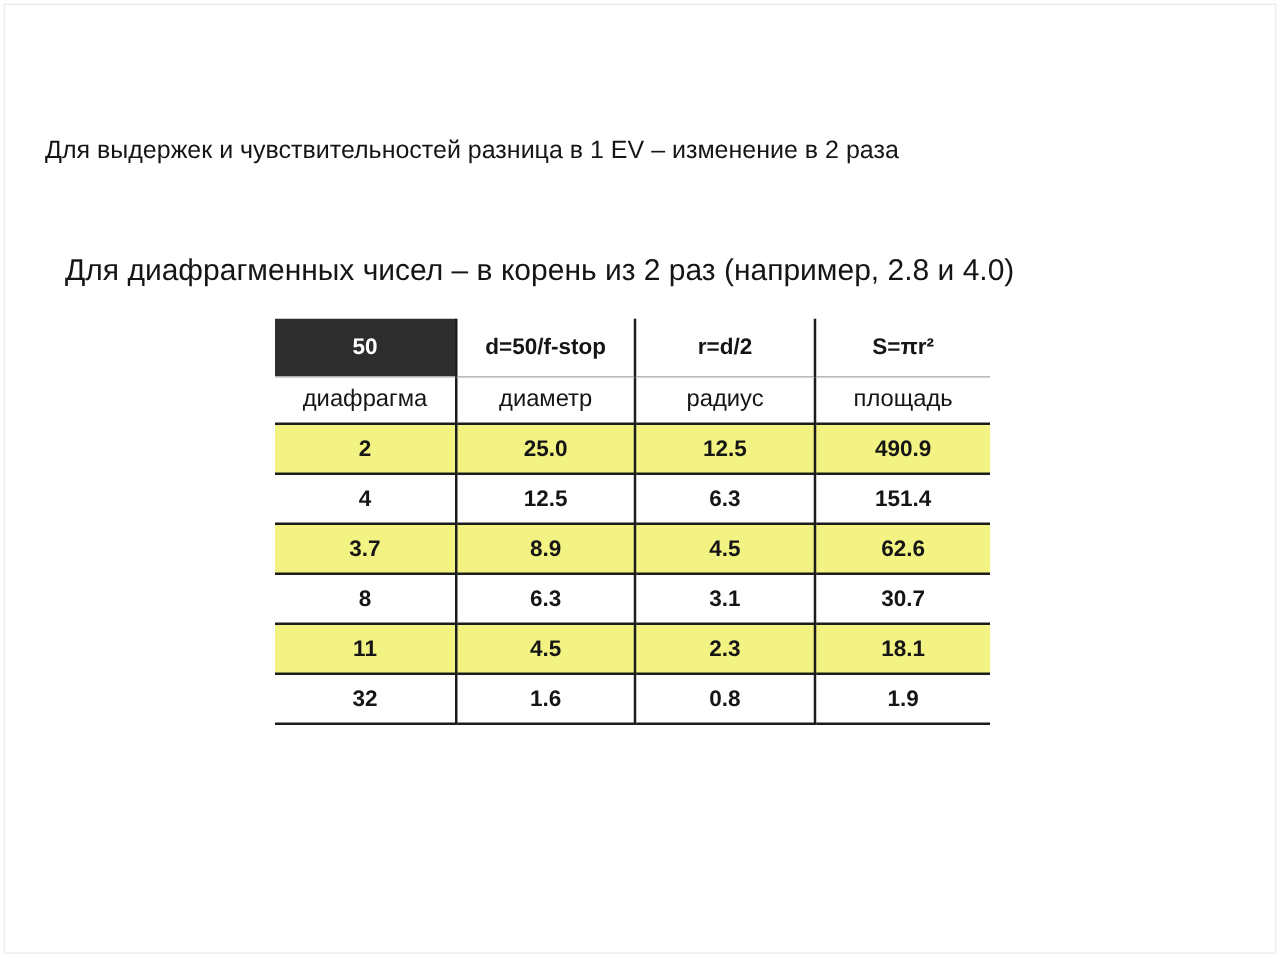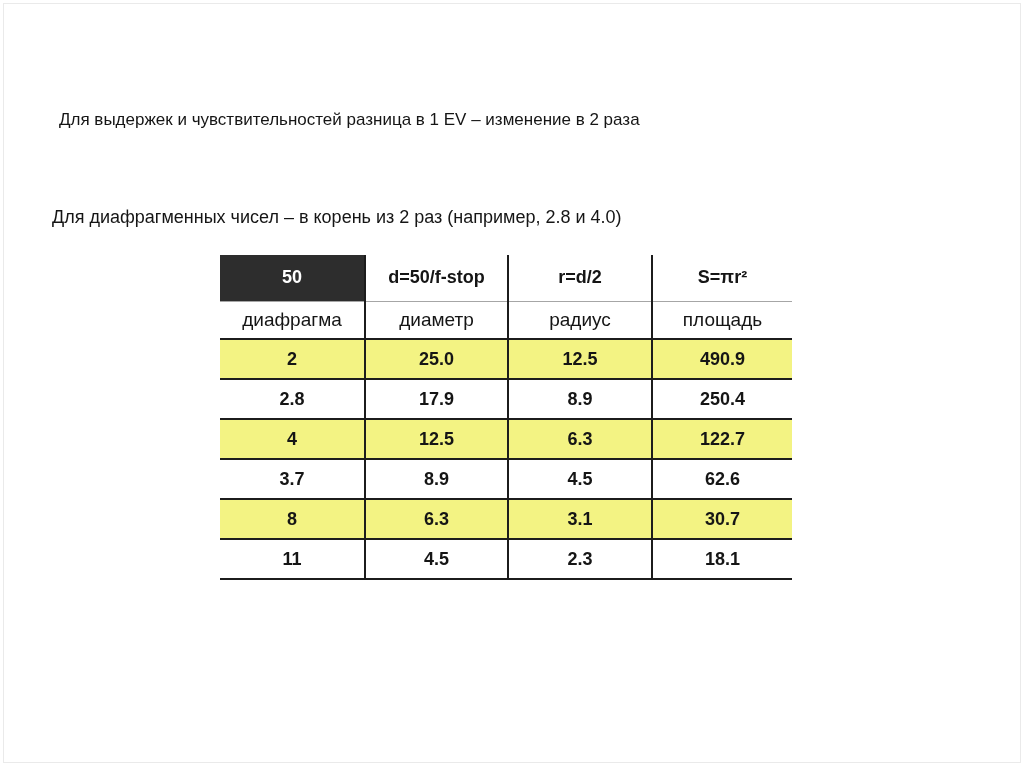--- a/index.html
+++ b/index.html
@@ -22,33 +22,33 @@
     overflow: hidden;
   }
   .slide-frame {
     position: absolute;
     left: 3px; top: 3px; right: 3px; bottom: 4px;
     border: 1px solid var(--page-border);
     pointer-events: none;
   }
   .intro {
     position: absolute;
-    left: 59px;
+    left: 36px;
     top: 101px;
     width: 920px;
-    font-size: 17px;
+    font-size: 20px;
     line-height: 38px;
     color: var(--text);
   }
   .note {
     position: absolute;
     left: 52px;
     top: 198px;
     width: 920px;
-    font-size: 18px;
+    font-size: 24px;
     line-height: 38px;
     color: var(--text);
   }
   table.aperture {
     position: absolute;
     left: 220px;
     top: 255px;
     border-collapse: collapse;
     table-layout: fixed;
     font-family: "Liberation Sans", sans-serif;
@@ -126,43 +126,43 @@
     </tr>
   </thead>
   <tbody>
     <tr>
       <td>2</td>
       <td>25.0</td>
       <td>12.5</td>
       <td>490.9</td>
     </tr>
     <tr>
-      <td>2.8</td>
-      <td>17.9</td>
-      <td>8.9</td>
-      <td>250.4</td>
-    </tr>
-    <tr>
       <td>4</td>
       <td>12.5</td>
       <td>6.3</td>
-      <td>122.7</td>
+      <td>151.4</td>
     </tr>
     <tr>
       <td>3.7</td>
       <td>8.9</td>
       <td>4.5</td>
       <td>62.6</td>
     </tr>
     <tr>
       <td>8</td>
       <td>6.3</td>
       <td>3.1</td>
       <td>30.7</td>
     </tr>
     <tr>
       <td>11</td>
       <td>4.5</td>
       <td>2.3</td>
       <td>18.1</td>
     </tr>
+    <tr>
+      <td>32</td>
+      <td>1.6</td>
+      <td>0.8</td>
+      <td>1.9</td>
+    </tr>
   </tbody>
 </table>
 
 </body></html>

